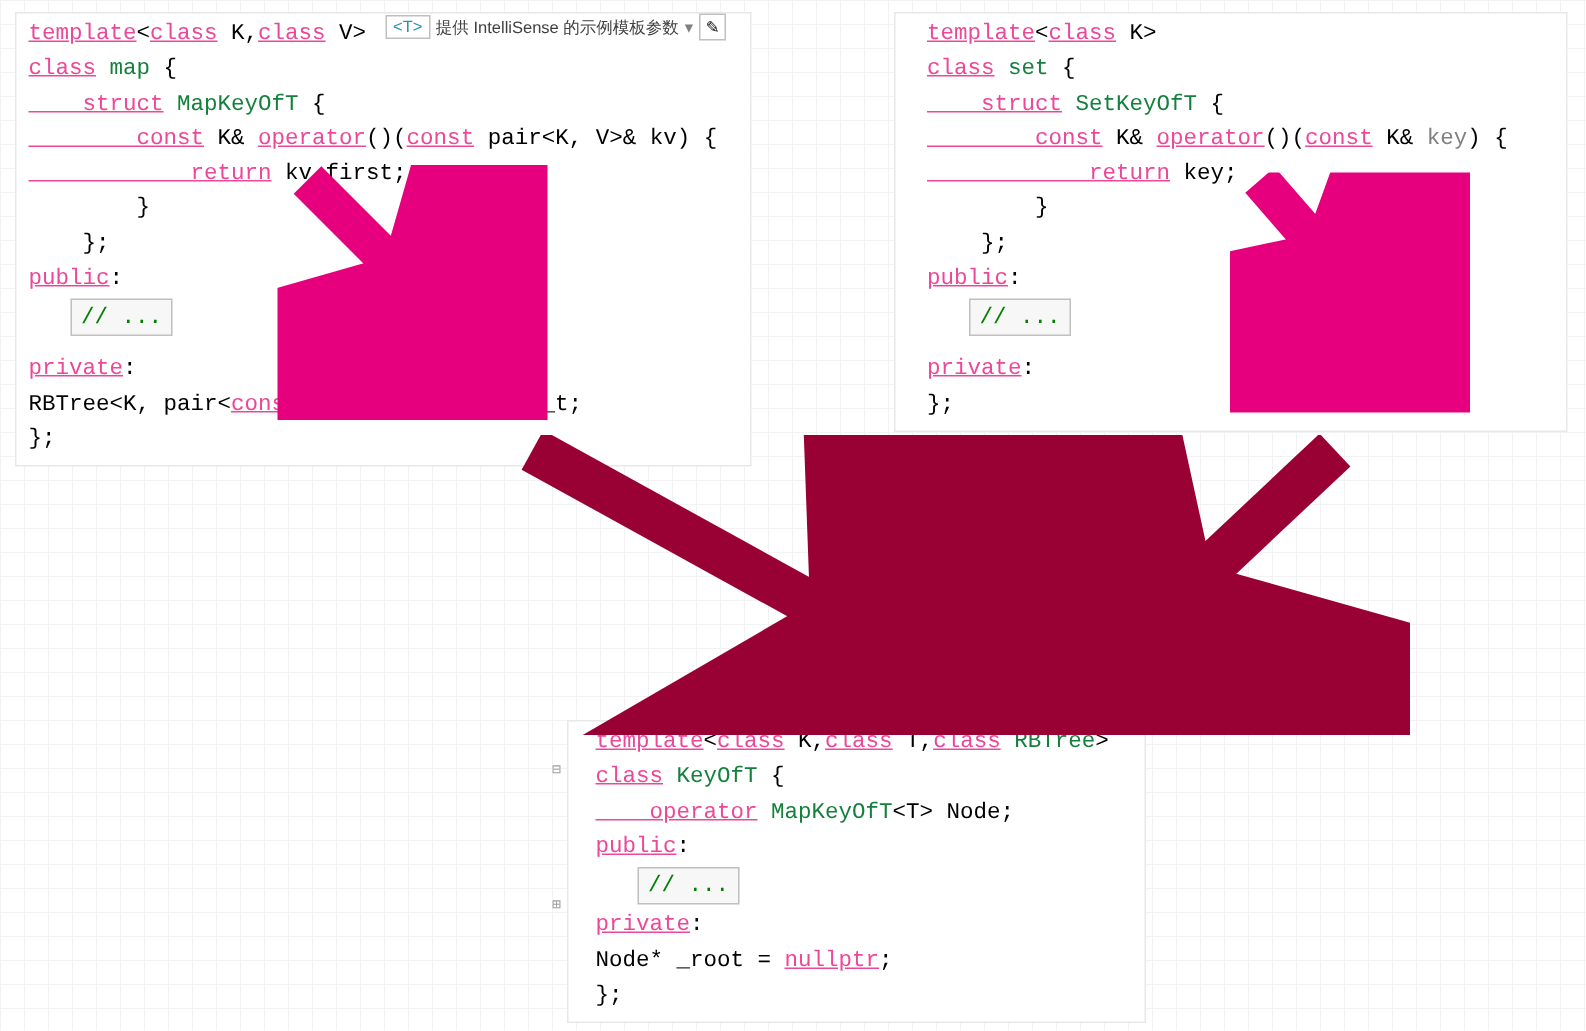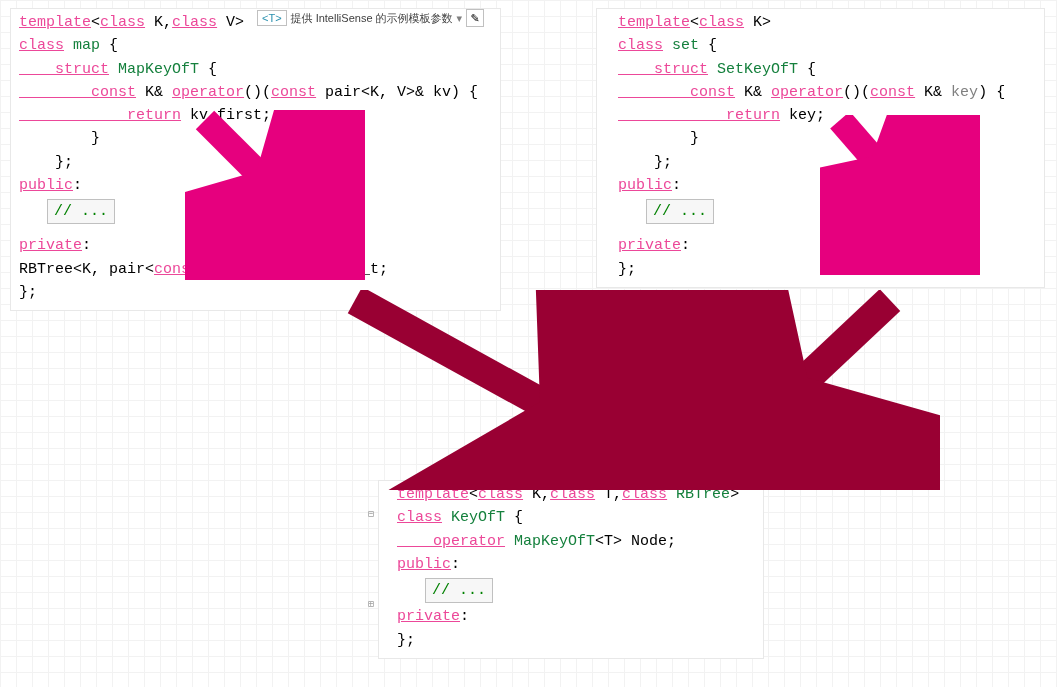--- a/index.html
+++ b/index.html
@@ -115,20 +115,21 @@
 <div class="code-box" style="top:480px; left:378px; width:360px; padding-left:18px;">
   <span class="gutter" style="top:26px;">⊟</span>
   <span class="gutter" style="top:116px;">⊞</span>
 <pre><span class="kw-blue">template</span><span>&lt;</span><span class="kw-blue">class</span><span> K,</span><span class="kw-blue">class</span><span> T,</span><span class="kw-blue">class</span><span class="kw-teal"> RBTree</span><span>&gt;</span>
 <span class="kw-blue">class</span><span class="kw-teal"> KeyOfT</span><span> {</span>
 <span class="kw-blue">    operator</span><span class="kw-teal"> MapKeyOfT</span><span>&lt;T&gt; Node;</span>
 </pre>
 <div><span class="kw-blue">public</span><span>:</span></div>
 <div class="collapsed"><span class="green">// ...</span></div>
 <div><span class="kw-blue">private</span><span>:</span></div>
+<div><span>    Node* _root = </span><span class="kw-blue">nullptr</span><span>;</span></div>
 <div><span>};</span></div>
 </div>
 
 <svg class="arrow" style="top:110px; left:185px;" width="180" height="170">
   <defs>
     <marker id="pah1" markerWidth="18" markerHeight="18" refX="9" refY="9" orient="auto">
       <polygon points="0,0 18,9 0,18 5,9" fill="#e6007e"></polygon>
     </marker>
   </defs>
   <line x1="20" y1="10" x2="145" y2="135" stroke="#e6007e" stroke-width="26" marker-end="url(#pah1)"></line>

